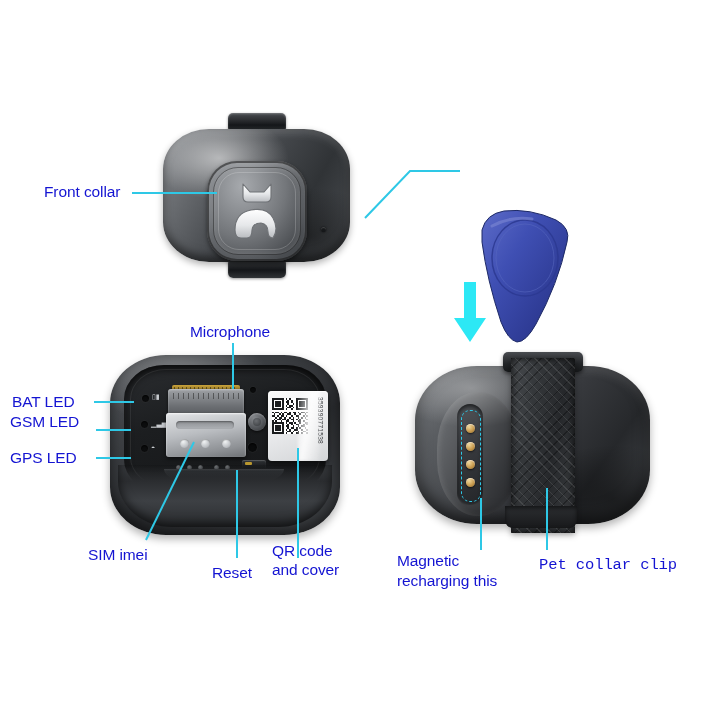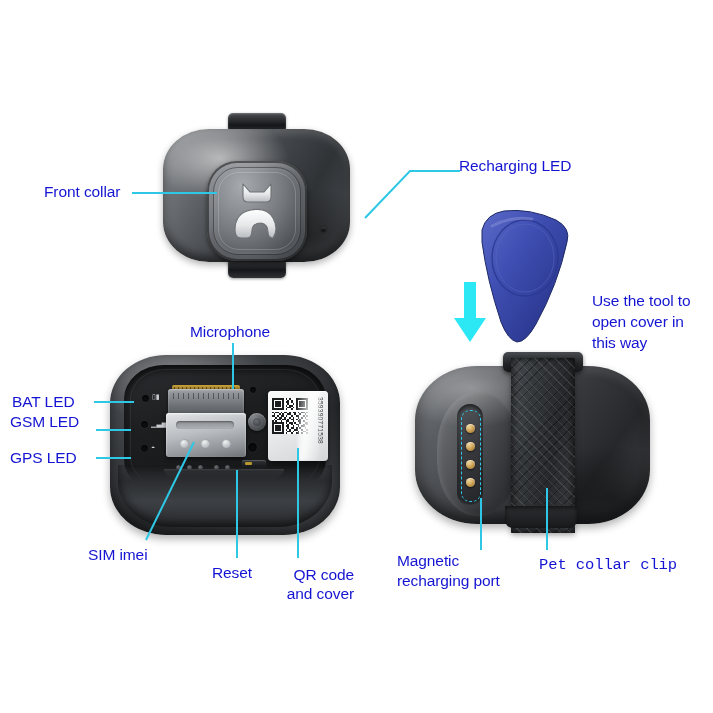--- a/index.html
+++ b/index.html
@@ -471,21 +471,20 @@
                    Q41 44 34 43 Q26 43 25 50 Q25 58 20 58 Z" fill="url(#catg)" stroke="#6f7276" stroke-width="1.1" stroke-linejoin="round"></path>
         </svg>
       </div>
       <div class="fd-led"></div>
     </div>
   </div>
 
   <div class="label" style="left:44px; top:182px;">Front collar</div>
   <div class="lead h" style="left:132px; top:192px; width:85px;"></div>
 
-  <div class="label" style="left:459px; top:156px;">Recharging LED</div>
   <svg class="leadsvg" style="left:355px; top:168px; width:110px; height:56px;" viewBox="0 0 110 56">
     <path d="M105 3 L55 3 L10 50" fill="none" stroke="#2ec8e6" stroke-width="2"></path>
   </svg>
 
   <div id="open-device">
     <div class="od-shell"></div>
     <div class="od-cavity">
       <div class="od-innerwall"></div>
 
       <div class="od-ledhole" style="left:18px; top:30px;"></div>
@@ -654,21 +653,21 @@
   <div class="lead h" style="left:96px; top:457px; width:35px;"></div>
 
   <div class="label" style="left:88px; top:545px;">SIM imei</div>
   <svg class="leadsvg" style="left:140px; top:440px; width:60px; height:105px;" viewBox="0 0 60 105">
     <path d="M54 2 L6 100" fill="none" stroke="#2ec8e6" stroke-width="2"></path>
   </svg>
 
   <div class="label" style="left:212px; top:563px;">Reset</div>
   <div class="lead v" style="left:236px; top:470px; height:88px;"></div>
 
-  <div class="label multi" style="left:272px; top:565px; width:82px; text-align:right;">
+  <div class="label multi" style="left:272px; top:541px; width:82px; text-align:left;">
     <span>QR code</span><br>
     <span>and cover</span>
   </div>
   <div class="lead v" style="left:297px; top:448px; height:110px;"></div>
 
   <svg id="pry-tool" viewBox="0 0 110 140">
     <defs>
       <linearGradient id="toolg" x1="0" y1="0" x2="1" y2="1">
         <stop offset="0%" stop-color="#5c6bc8"></stop>
         <stop offset="35%" stop-color="#3f4fb3"></stop>
@@ -681,44 +680,39 @@
              Q17 72 12 34 Z" fill="url(#toolg)" stroke="#1e2a66" stroke-width="1"></path>
     <ellipse cx="55" cy="50" rx="33" ry="38" fill="none" stroke="#2b3890" stroke-width="1.5" opacity="0.85"></ellipse>
     <ellipse cx="55" cy="50" rx="29" ry="34" fill="none" stroke="#5768c0" stroke-width="1" opacity="0.55"></ellipse>
     <path d="M22 18 Q40 8 62 11" fill="none" stroke="#8590d8" stroke-width="3" opacity="0.5" stroke-linecap="round"></path>
   </svg>
 
   <svg id="down-arrow" viewBox="0 0 36 62">
     <path d="M12 0 L24 0 L24 36 L34 36 L18 60 L2 36 L12 36 Z" fill="#2ce8f5"></path>
   </svg>
 
-  <div class="label multi" style="left:592px; top:290px; width:120px; line-height:21px;">
-    <span>Use the tool to</span><br>
-    <span>open cover in</span><br>
-    <span>this way</span>
-  </div>
 
   <div id="collar-device">
     <div class="cd-body">
       <div class="cd-facet"></div>
       <div class="cd-port">
         <div class="cd-port-dash"></div>
         <div class="cd-contact" style="top:20px;"></div>
         <div class="cd-contact" style="top:38px;"></div>
         <div class="cd-contact" style="top:56px;"></div>
         <div class="cd-contact" style="top:74px;"></div>
       </div>
     </div>
     <div class="cd-strap-top"></div>
     <div class="cd-strap"></div>
     <div class="cd-strap-bot"></div>
   </div>
 
   <div class="lead v" style="left:480px; top:498px; height:52px;"></div>
   <div class="label multi" style="left:397px; top:551px; width:120px; line-height:20px;">
     <span>Magnetic</span><br>
-    <span>recharging port</span>
+    <span>recharging this</span>
   </div>
 
   <div class="lead v" style="left:546px; top:488px; height:62px;"></div>
   <div class="label" style="left:539px; top:556px;font-family:Liberation Mono, monospace;">Pet collar clip</div>
 
 </div>
 
 </body></html>

